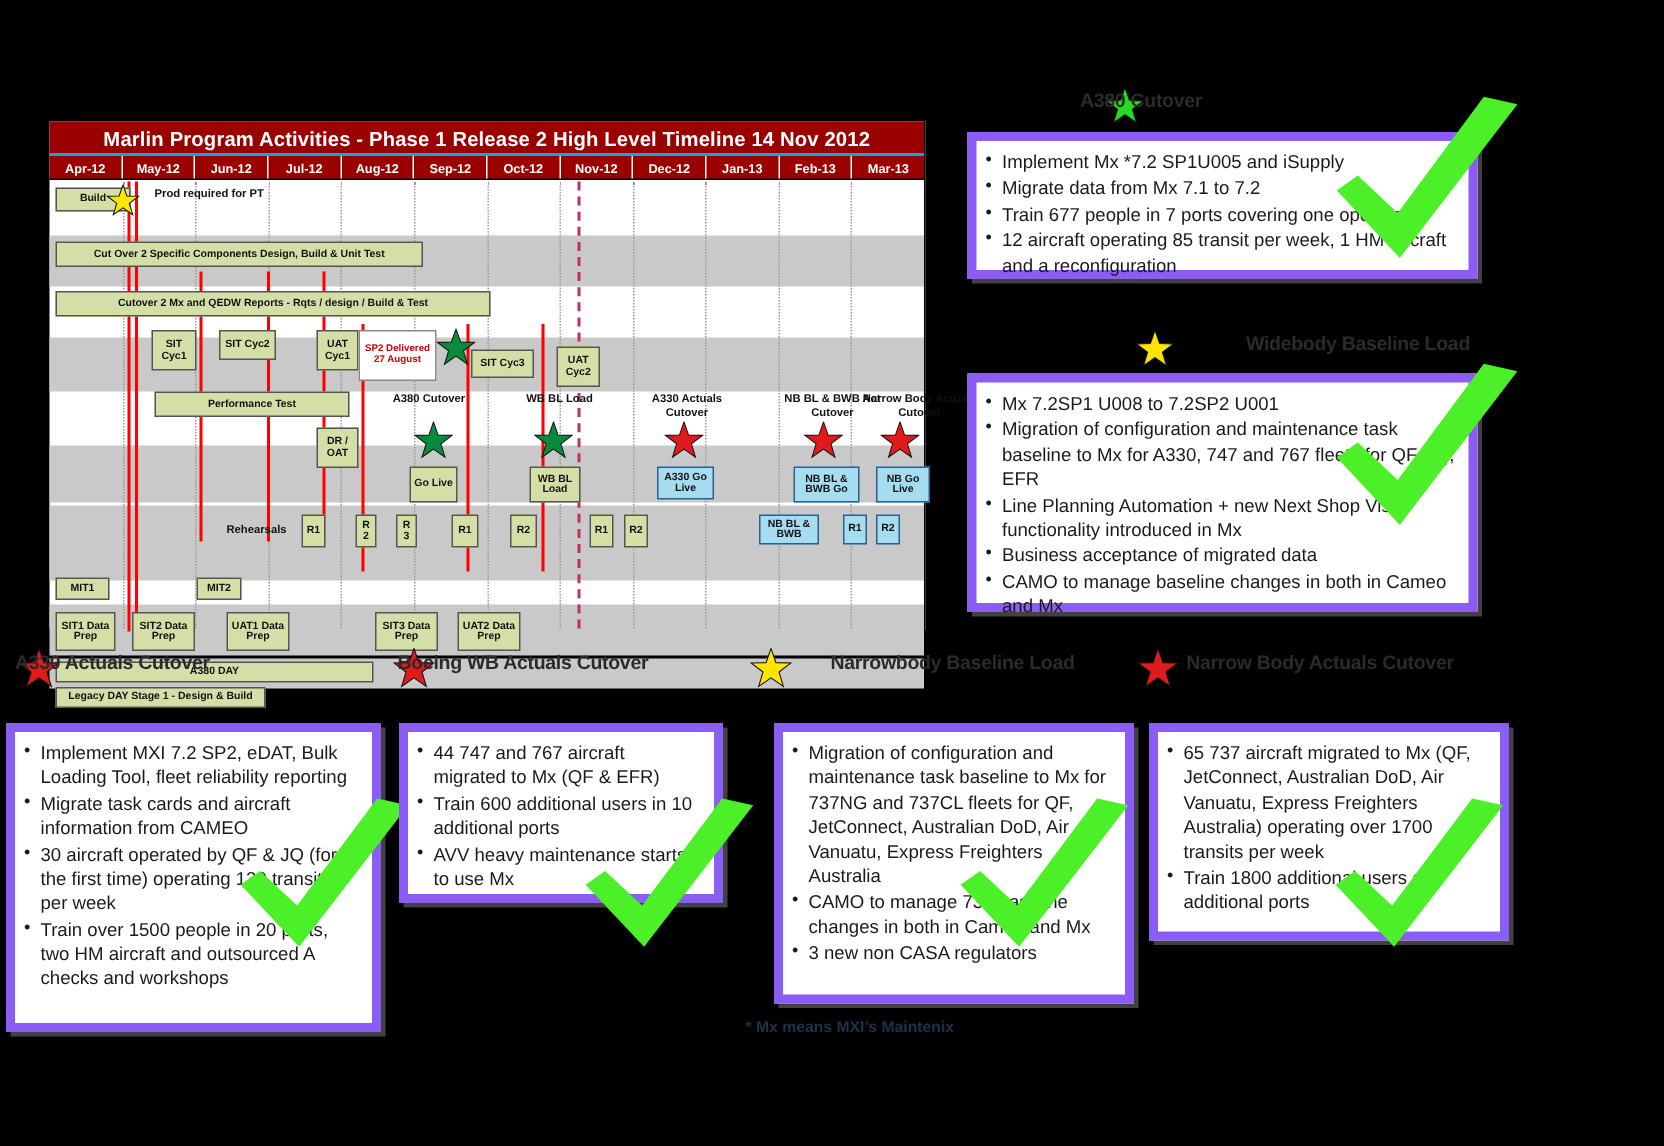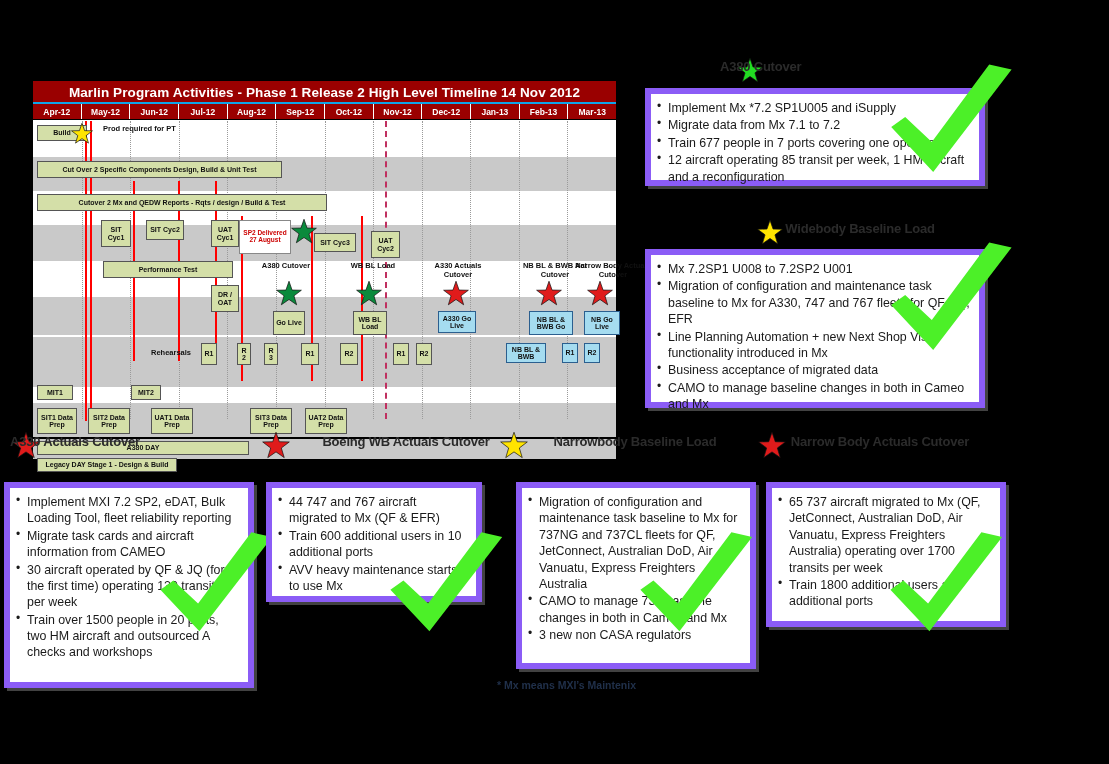--- a/index.html
+++ b/index.html
@@ -235,21 +235,21 @@
       <div class="tick" style="left: 880px; top: 62px;">
         <svg width="140" height="125" viewBox="0 0 100 100" preserveAspectRatio="none">
           <path d="M8 52 L38 88 L94 6 L78 2 L37 64 L18 44 Z" fill="#4cf028"></path>
         </svg>
       </div>
       <div class="star" style="left: 757px; top: 220px;">
         <svg width="26" height="26" viewBox="0 0 26 26">
           <polygon points="13.00,0.26 16.06,9.05 25.36,9.24 17.95,14.87 20.64,23.78 13.00,18.46 5.36,23.78 8.05,14.87 0.64,9.24 9.94,9.05" fill="#ffe400" stroke="#111" stroke-width="0.7"></polygon>
         </svg>
       </div>
-      <div class="callout-title" style="left: 740px; top: 222px; width: 240px; text-align: center;">Widebody Baseline Load</div>
+      <div class="callout-title" style="left: 740px; top: 222px; width: 240px; text-align: right;">Widebody Baseline Load</div>
       <div class="cbox" style="left: 645px; top: 249px; width: 340px; height: 159px;">
         <ul>
           <li>Mx 7.2SP1 U008 to 7.2SP2 U001</li>
           <li>Migration of configuration and maintenance task baseline to Mx for A330, 747 and 767 fleets for QF, JQ, EFR</li>
           <li>Line Planning Automation + new Next Shop Visit functionality introduced in Mx</li>
           <li>Business acceptance of migrated data</li>
           <li>CAMO to manage baseline changes in both in Cameo and Mx</li>
         </ul>
       </div>
       <div class="tick" style="left: 880px; top: 240px;">
@@ -274,21 +274,21 @@
       <div class="tick" style="left: 150px; top: 530px;">
         <svg width="130" height="115" viewBox="0 0 100 100" preserveAspectRatio="none">
           <path d="M8 52 L38 88 L94 6 L78 2 L37 64 L18 44 Z" fill="#4cf028"></path>
         </svg>
       </div>
       <div class="star" style="left: 262px; top: 432px;">
         <svg width="28" height="28" viewBox="0 0 28 28">
           <polygon points="14.00,0.28 17.29,9.75 27.31,9.95 19.33,16.01 22.23,25.61 14.00,19.88 5.77,25.61 8.67,16.01 0.69,9.95 10.71,9.75" fill="#e01b1b" stroke="#111" stroke-width="0.7"></polygon>
         </svg>
       </div>
-      <div class="callout-title" style="left: 281px; top: 435px; width: 250px; text-align: center;">Boeing WB Actuals Cutover</div>
+      <div class="callout-title" style="left: 265px; top: 435px; width: 250px; text-align: left;">Boeing WB Actuals Cutover</div>
       <div class="cbox" style="left: 266px; top: 482px; width: 216px; height: 120px;">
         <ul>
           <li>44 747 and 767 aircraft migrated to Mx (QF &amp; EFR)</li>
           <li>Train 600 additional users in 10 additional ports</li>
           <li>AVV heavy maintenance starts to use Mx</li>
         </ul>
       </div>
       <div class="tick" style="left: 380px; top: 530px;">
         <svg width="130" height="115" viewBox="0 0 100 100" preserveAspectRatio="none">
           <path d="M8 52 L38 88 L94 6 L78 2 L37 64 L18 44 Z" fill="#4cf028"></path>

